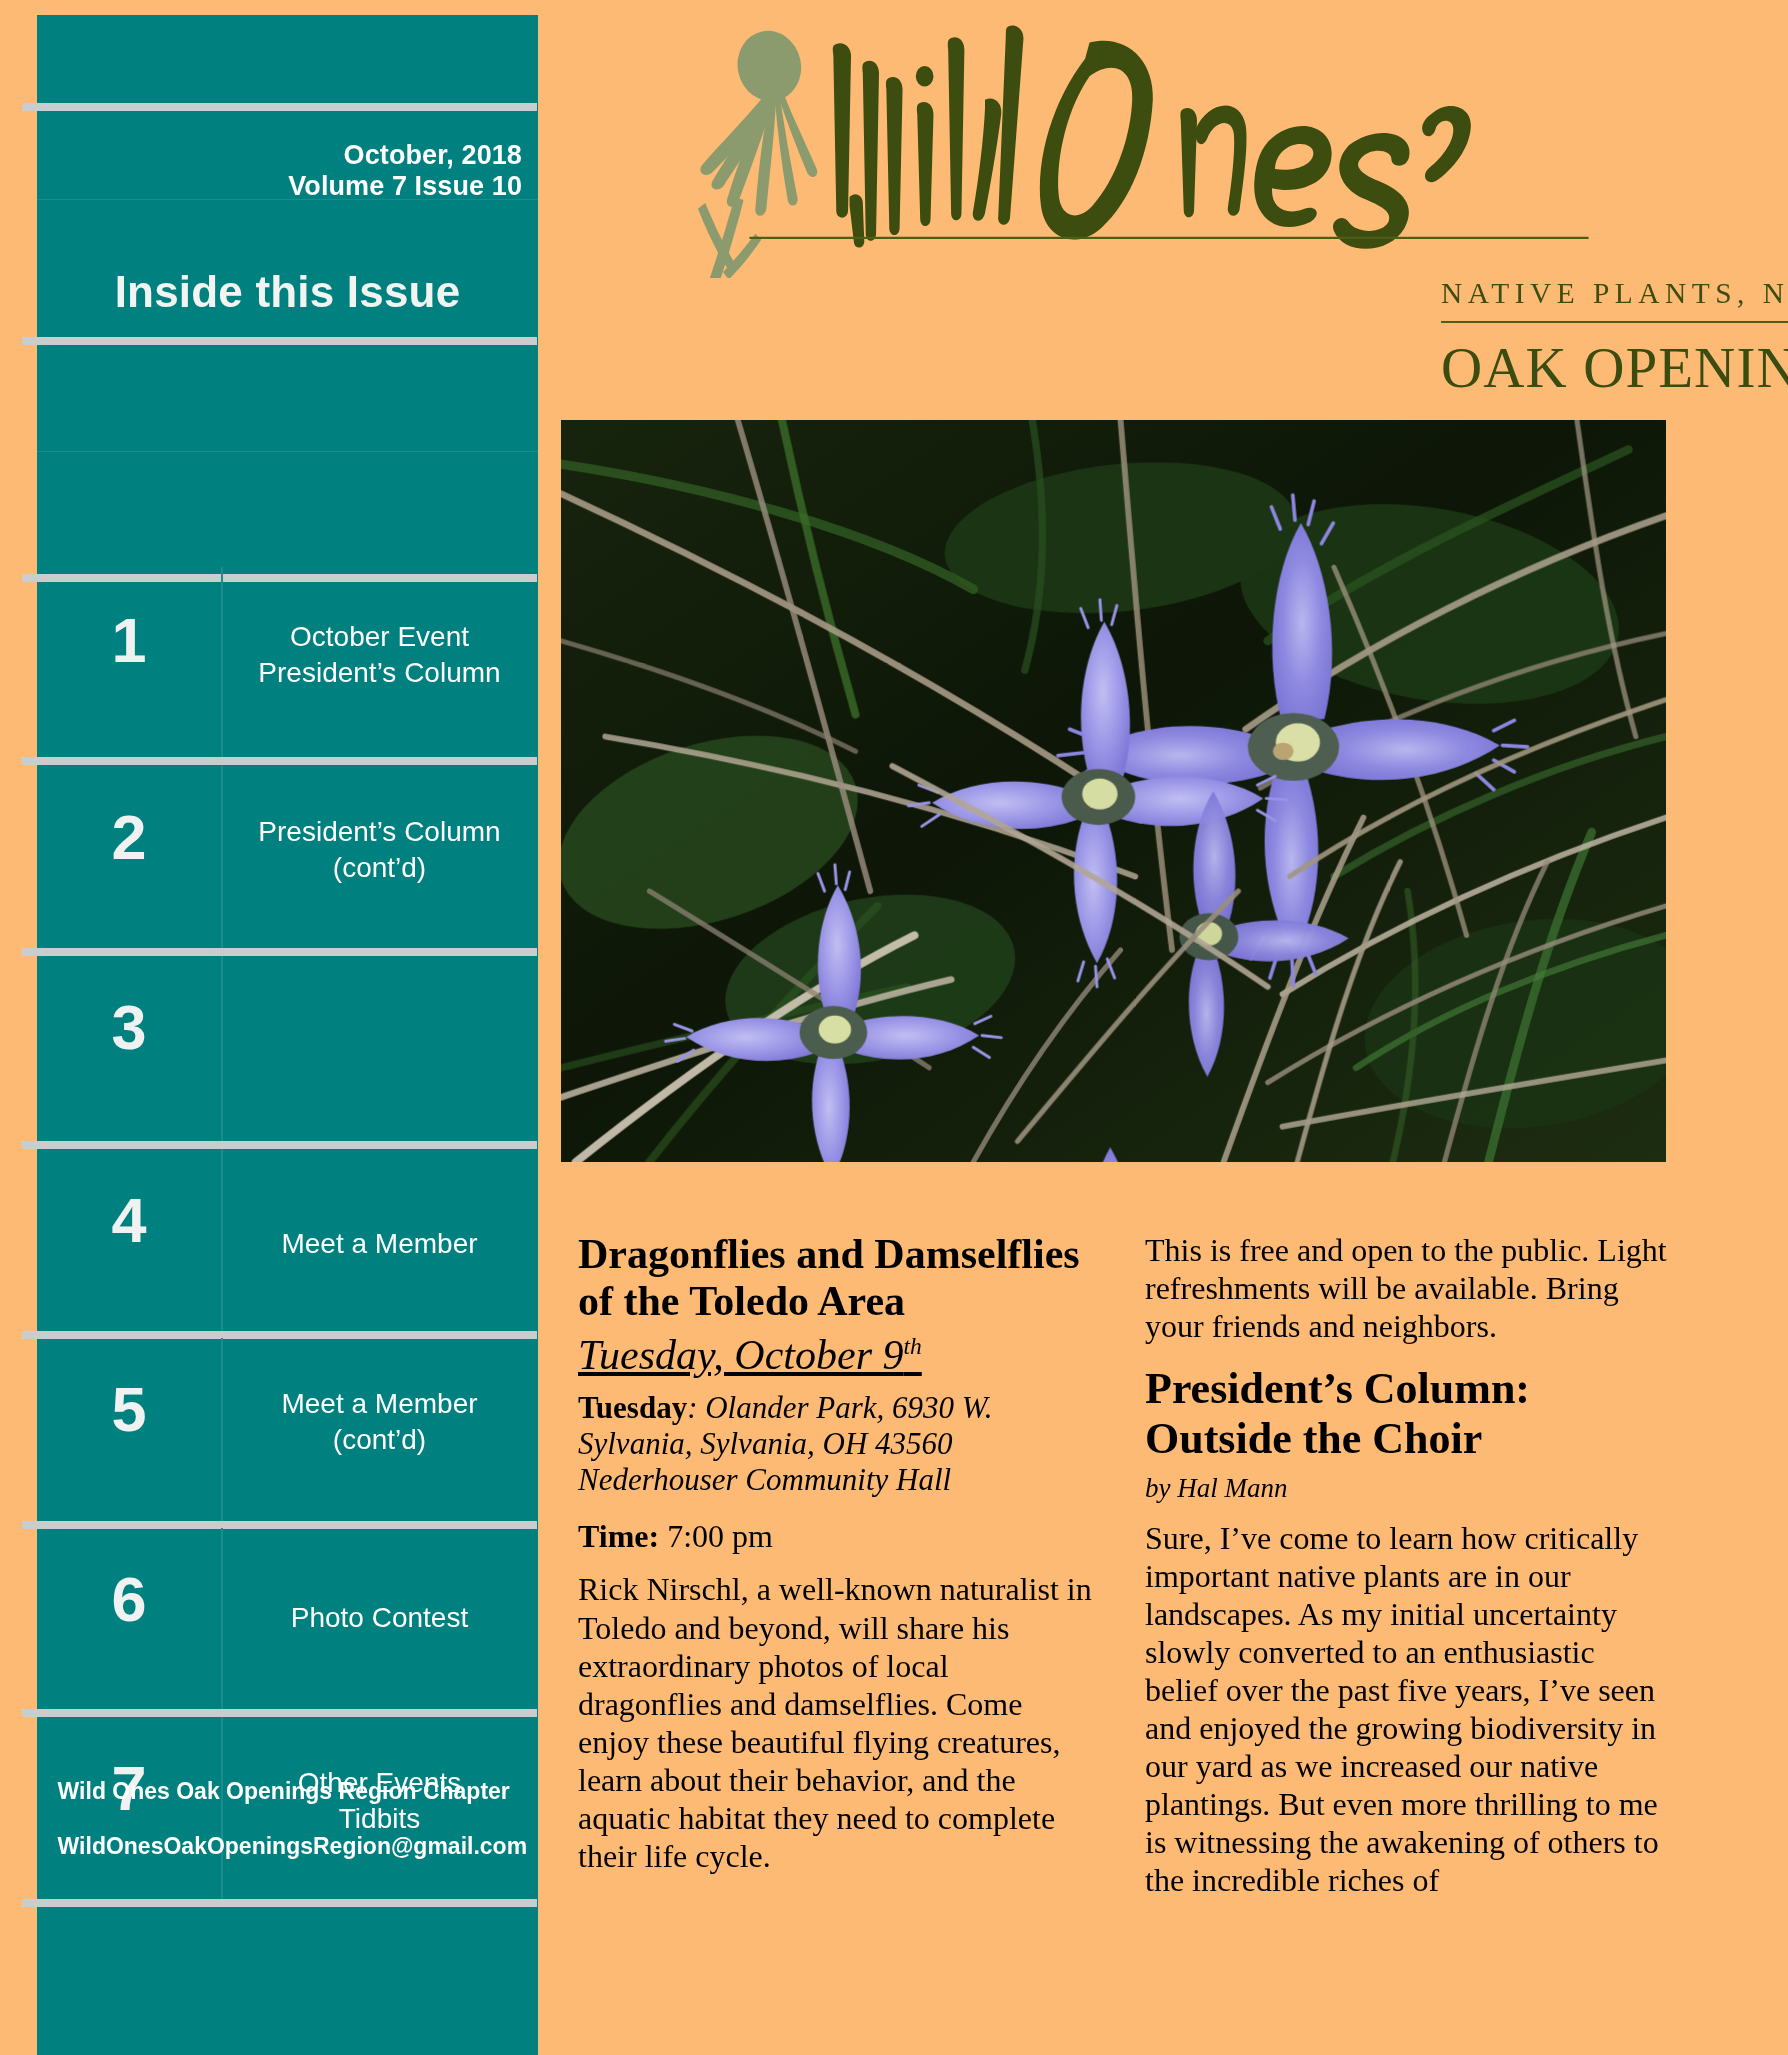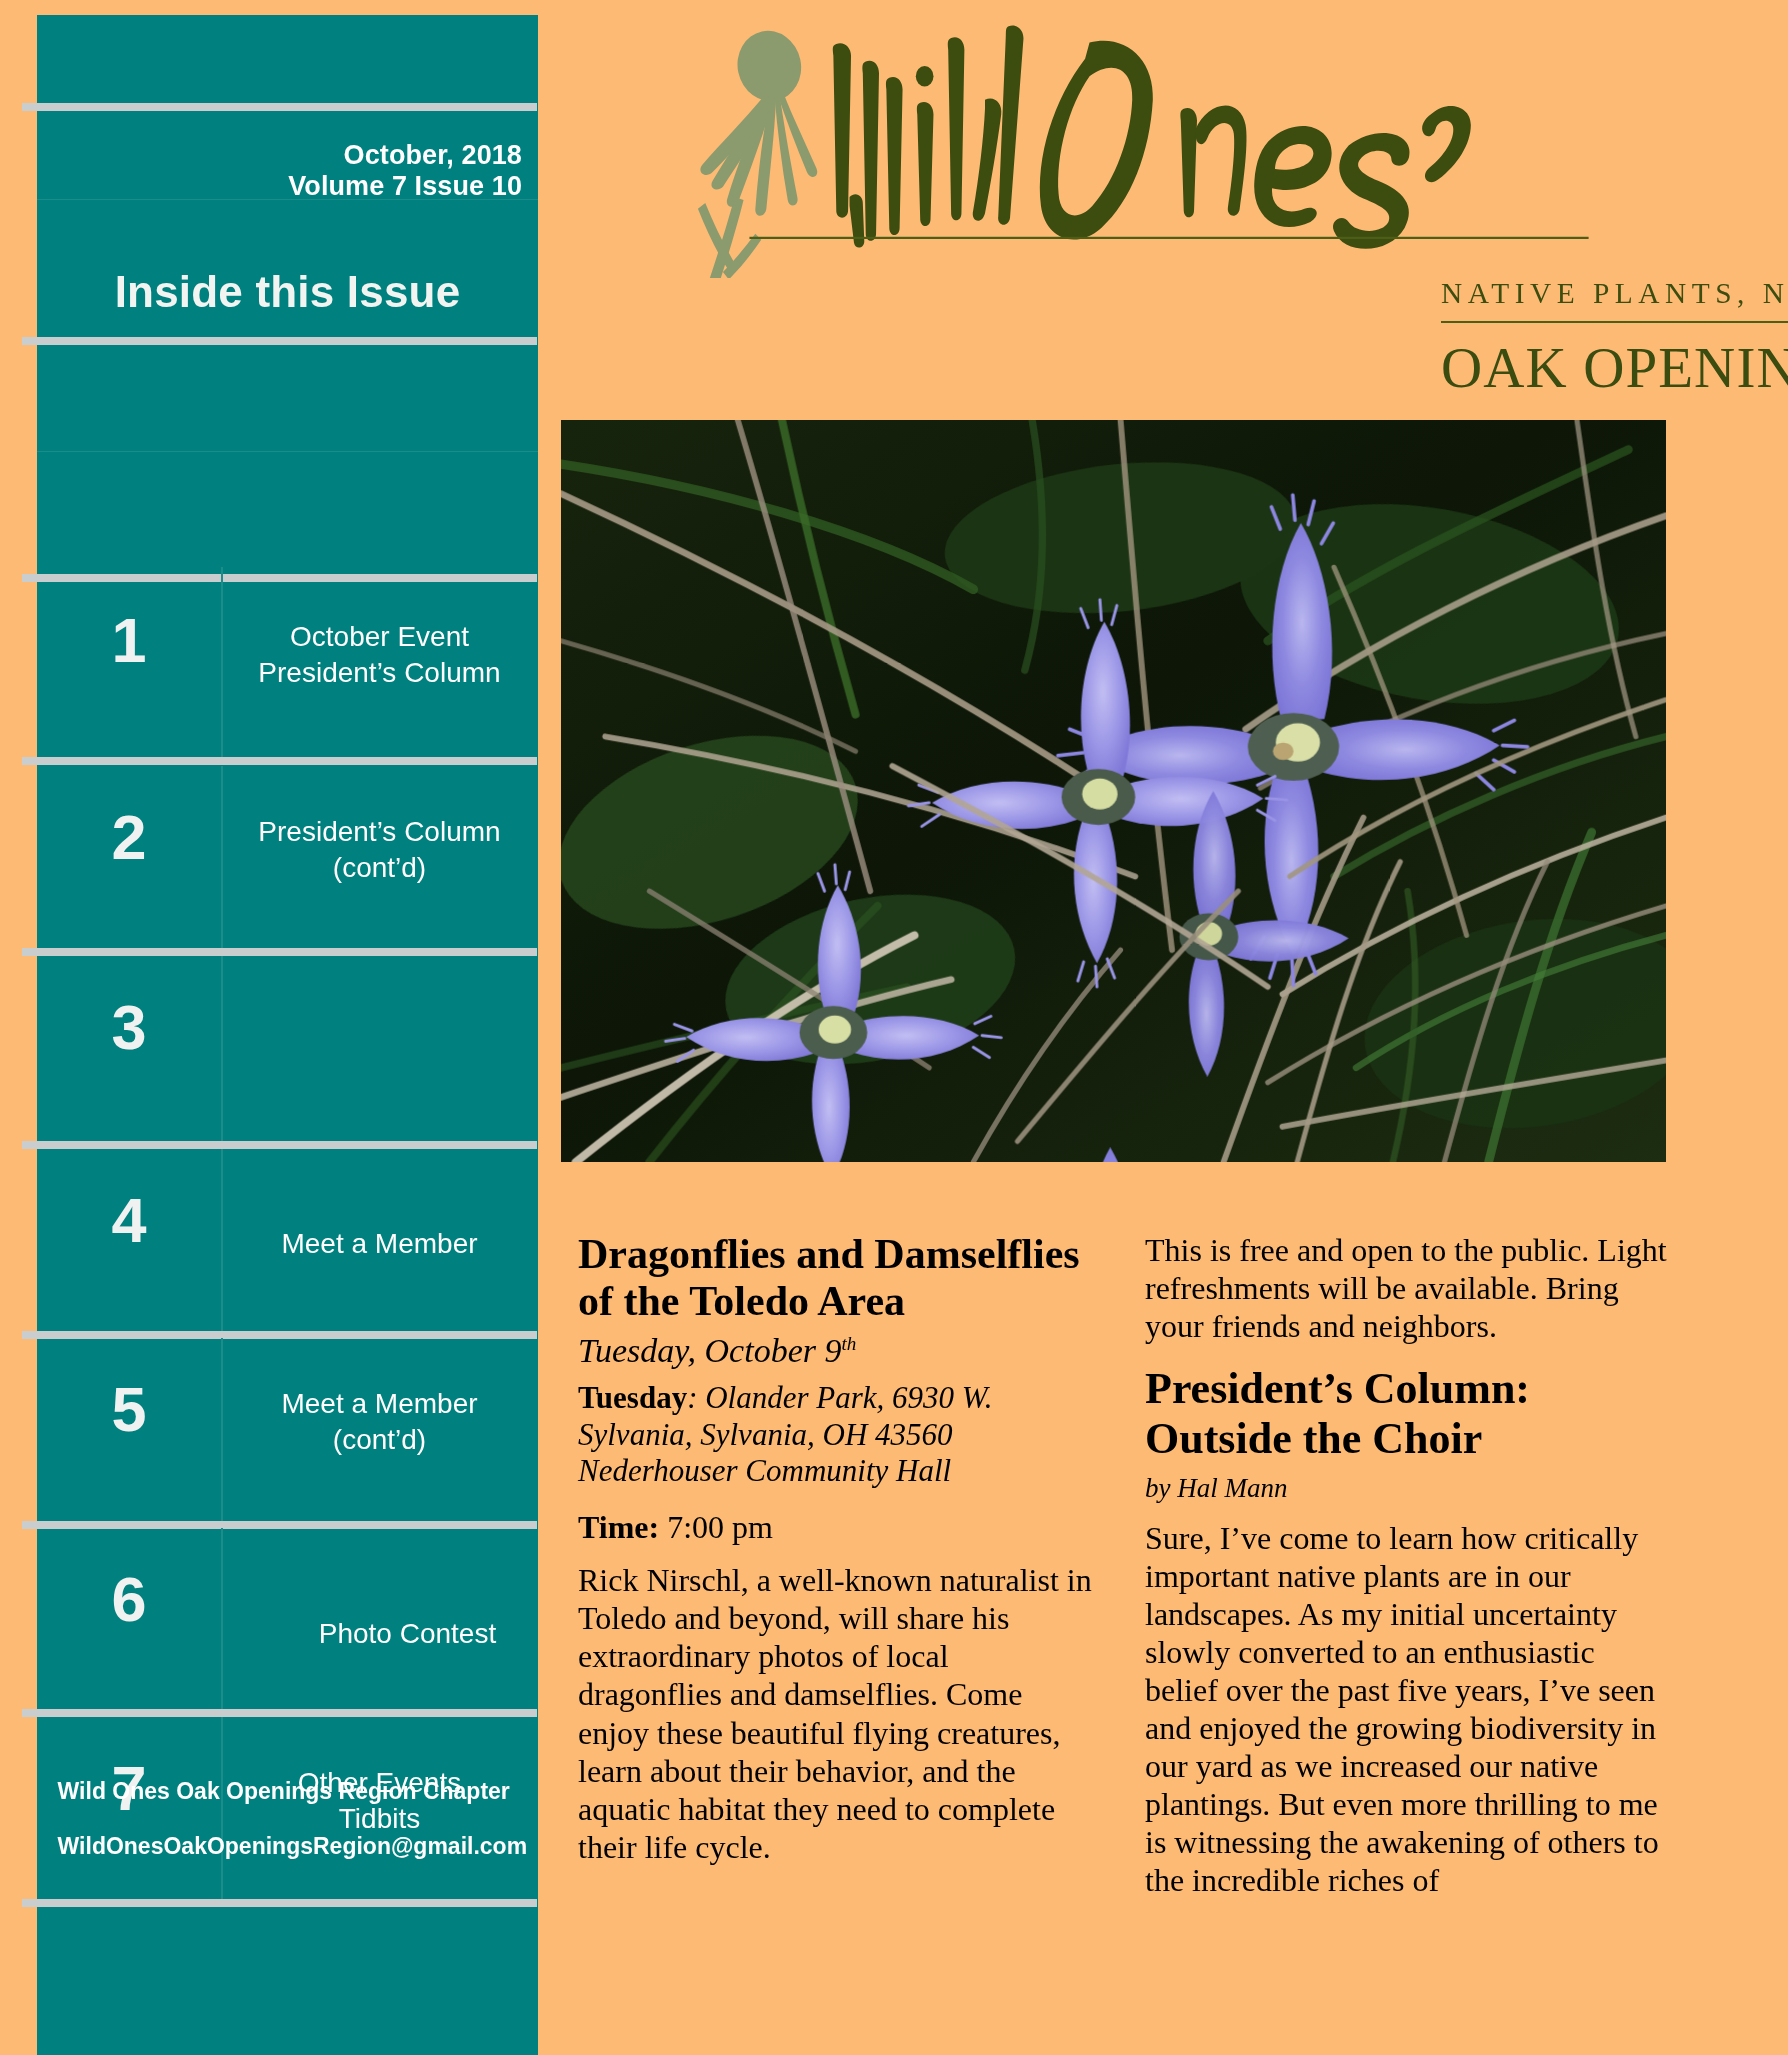--- a/index.html
+++ b/index.html
@@ -80,21 +80,21 @@
 
   
   .col{position:absolute;top:1207px;font-family:"Liberation Serif",serif;color:#000;margin-top:24px;}
   .col-left{left:578px;width:515px;}
   .col-right{left:1145px;width:528px;}
 
   .h-event{
     font-size:42px;font-weight:bold;line-height:1.12;margin:0 0 5.9px 0;
   }
   .h-date{
-    font-size:34px;font-style:italic;line-height:1.15;margin:5.9px 0 10.3px 0;
+    font-size:42px;font-style:italic;line-height:1.15;margin:5.9px 0 10.3px 0;text-decoration:underline;
   }
   .h-date sup{font-size:0.56em;vertical-align:super;}
   .p-loc{
     font-size:31px;font-style:italic;line-height:1.17;margin:0 0 19px 0;
   }
   .p-loc b{font-style:normal;font-weight:bold;}
   .p-time{
     font-size:32px;line-height:1.2;margin:0 0 14.7px 0;
   }
   .p-time b{font-weight:bold;}
@@ -158,21 +158,21 @@
         <div class="toc-row" style="top: 1323px; height: 183px;">
           <div class="sb-vrule" style="left: 184px; top: 0px; height: 183px;"></div>
           <div class="toc-num" style="top: 40px;">5</div>
           <div class="toc-label" style="top: 48px; white-space: pre-line;">Meet a Member
 (cont’d)</div>
         </div>
         <div class="sb-rule" style="top: 1506px;"></div>
         <div class="toc-row" style="top: 1513px; height: 181px;">
           <div class="sb-vrule" style="left: 184px; top: 0px; height: 181px;"></div>
           <div class="toc-num" style="top: 40px;">6</div>
-          <div class="toc-label" style="top: 88px; white-space: pre-line; margin-left: 28px;">Photo Contest</div>
+          <div class="toc-label" style="top: 72px; white-space: pre-line;">Photo Contest</div>
         </div>
         <div class="sb-rule" style="top: 1694px;"></div>
         <div class="toc-row" style="top: 1702px; height: 183px;">
           <div class="sb-vrule" style="left: 184px; top: 0px; height: 183px;"></div>
           <div class="toc-num" style="top: 40px;">7</div>
           <div class="toc-label" style="top: 48px; white-space: pre-line;">Other Events
 Tidbits</div>
         </div>
         <div class="sb-rule" style="top: 1884px;"></div>
       </div>

